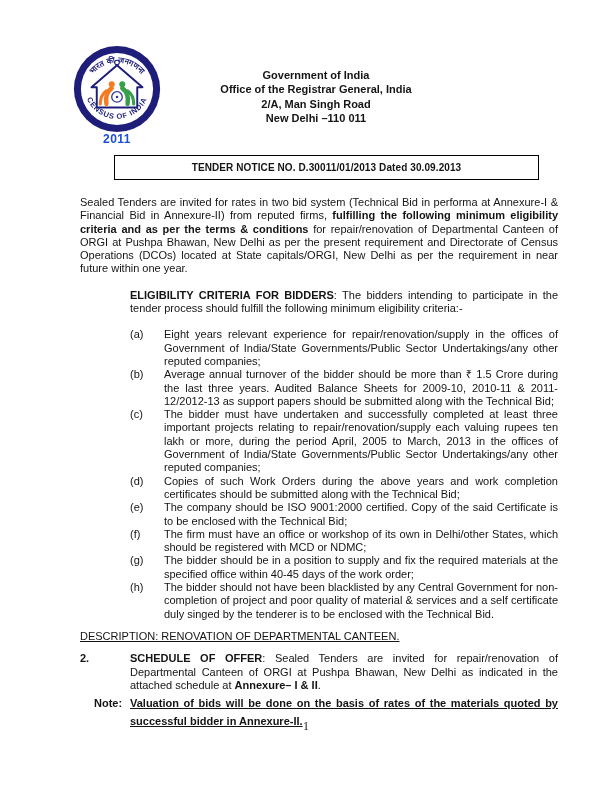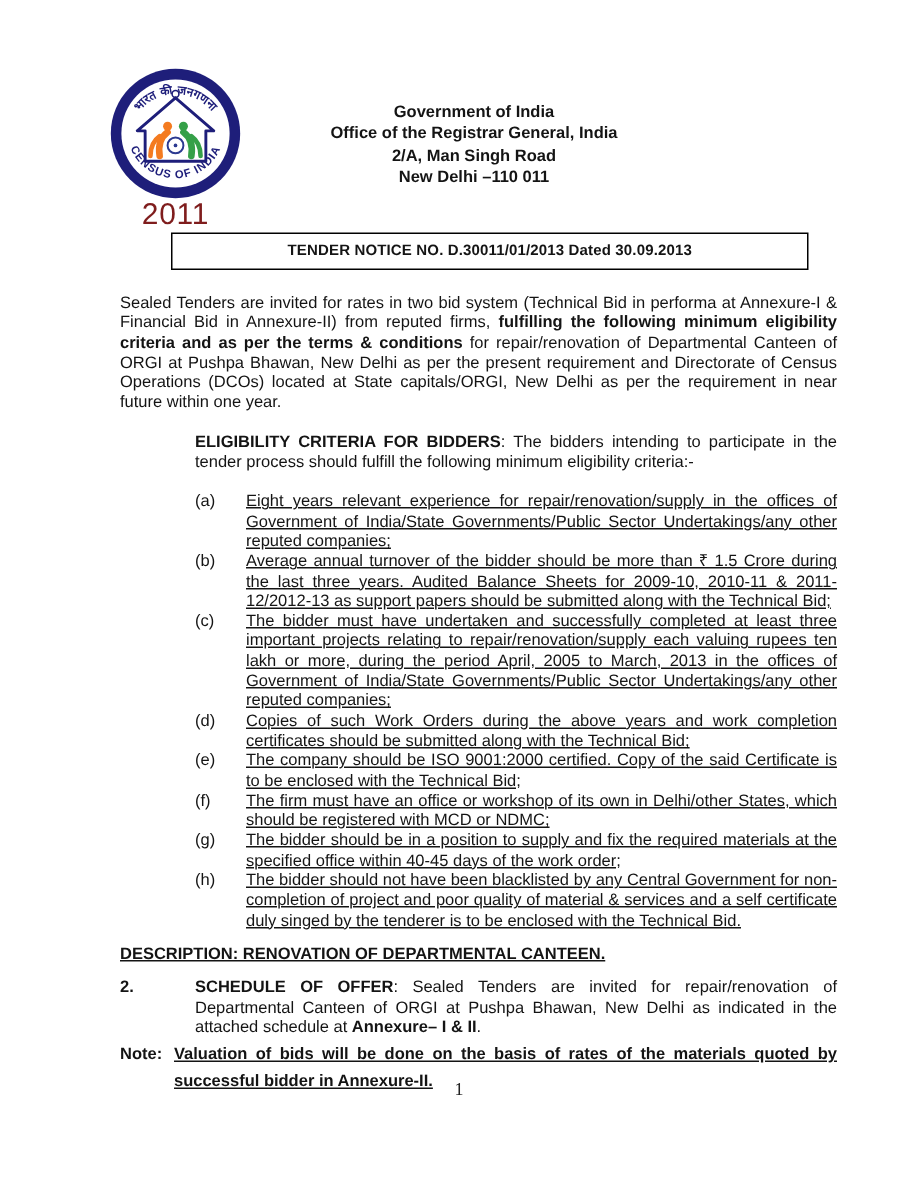--- a/index.html
+++ b/index.html
@@ -3,21 +3,21 @@
 <meta charset="utf-8">
 <style>
   html,body { margin:0; padding:0; background:#ffffff; }
   .page {
     position:relative; width:612px; height:792px; background:#ffffff;
     font-family:"Liberation Sans", sans-serif; color:#141414; overflow:hidden;
   }
   
   .logo-block { position:absolute; left:71px; top:45px; width:92px; text-align:center; }
   .logo-block svg { display:block; margin:0 auto; }
-  .logo-year { font-size:20px; font-weight:normal; color:#7f1d1d; letter-spacing:0.5px; margin-top:-1px; }
+  .logo-year { font-size:12px; font-weight:bold; color:#1d4ed8; letter-spacing:0.5px; margin-top:-1px; }
   
   .header-address {
     position:absolute; left:62px; top:68px; width:508px; text-align:center;
     font-weight:bold; font-size:11px; line-height:14.3px;
   }
   
   .notice-box {
     position:absolute; left:114px; top:155px; width:423px; height:23px;
     border:1.5px solid #000; display:flex; align-items:center; justify-content:center;
     font-weight:bold; font-size:10px; letter-spacing:0.1px;
@@ -25,27 +25,27 @@
   
   .body {
     position:absolute; left:80px; top:196px; width:478px;
     font-size:11px; line-height:13.3px; text-align:justify;
   }
   .p1 { margin:0; }
   .elig-head { margin:13px 0 0 50px; }
   .list { margin-top:13px; }
   .li { display:flex; margin-left:50px; }
   .li-label { flex:0 0 34px; }
-  .li-text { flex:1; text-align:justify;text-decoration:underline; }
-  .desc { margin:9px 0 0 0; font-weight:bold; text-decoration:underline; text-align:left; }
+  .li-text { flex:1; text-align:justify; }
+  .desc { margin:9px 0 0 0; font-weight:normal; text-decoration:underline; text-align:left; }
   .sched { display:flex; margin-top:9px; }
   .num { flex:0 0 50px; font-weight:bold; }
   .sched-text { flex:1; text-align:justify; }
   .note { display:flex; margin-top:2px; line-height:18px; font-weight:bold; }
-  .note-label { flex:0 0 36px; }
+  .note-label { flex:0 0 36px; margin-left:14px; }
   .note-text { flex:1; text-align:justify; text-decoration:underline; }
   .page-num {
     position:absolute; left:0; right:0; top:719px; text-align:center;
     font-family:"Liberation Serif", serif; font-size:12px; color:#222;
   }
   b { font-weight:bold; }
 </style>
 </head>
 <body>
 

